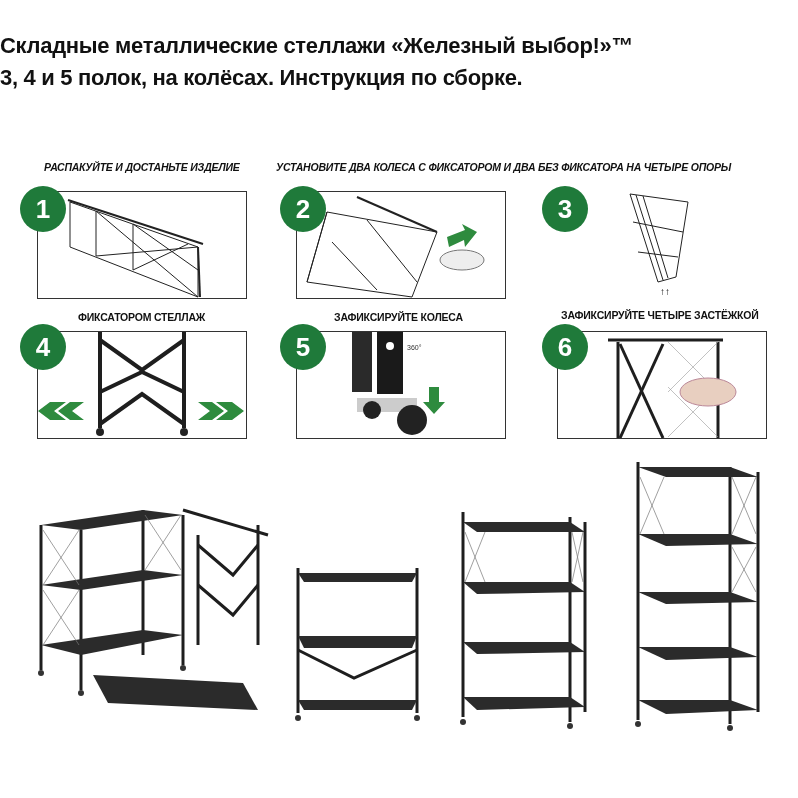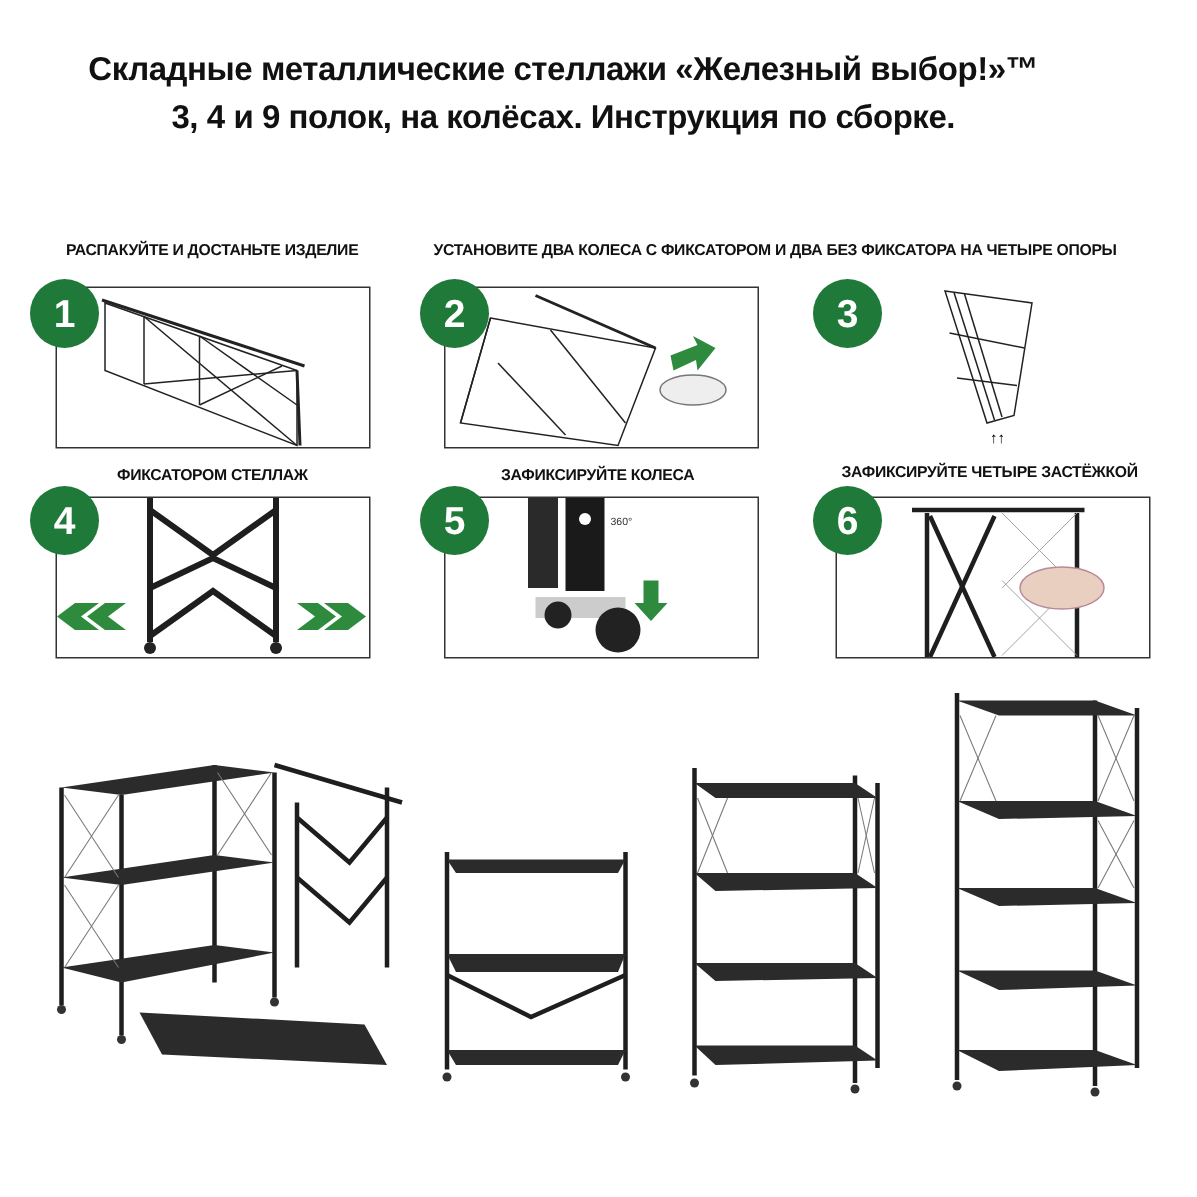--- a/index.html
+++ b/index.html
@@ -1,33 +1,33 @@
 <!DOCTYPE html>
 <html><head>
 <meta charset="utf-8">
 <style>
   html, body { margin:0; padding:0; background:#ffffff; }
   body { width:798px; height:798px; position:relative; overflow:hidden; font-family:"Liberation Sans", sans-serif; color:#111; }
-  .title { position:absolute; left:0; top:30px; width:751px; text-align:center; font-weight:bold; font-size:22px; line-height:32px; letter-spacing:-0.3px; }
+  .title { position:absolute; left:0; top:30px; width:751px; font-weight:bold; font-size:22px; line-height:32px; letter-spacing:-0.3px; }
   .step-label { position:absolute; font-weight:bold; font-size:10.5px; white-space:nowrap; letter-spacing:-0.2px; }
   .panel { position:absolute; border:1.5px solid #333; background:#fff; overflow:hidden; }
   .badge { position:absolute; width:46px; height:46px; border-radius:50%; background:#1f7a3a; color:#fff; font-weight:bold; font-size:26px; display:flex; align-items:center; justify-content:center; z-index:2; }
   .shelf { position:absolute; }
   svg { display:block; }
 </style>
 </head>
 <body>
 
 <div class="title">
   <div>Складные металлические стеллажи «Железный выбор!»™</div>
-  <div>3, 4 и 9 полок, на колёсах. Инструкция по сборке.</div>
-</div>
-
-<div class="step-label" style="left:44px; top:161px;">РАСПАКУЙТЕ И ДОСТАНЬТЕ ИЗДЕЛИЕ</div>
-<div class="step-label" style="left:289px; top:161px;">УСТАНОВИТЕ ДВА КОЛЕСА С ФИКСАТОРОМ И ДВА  БЕЗ ФИКСАТОРА НА ЧЕТЫРЕ ОПОРЫ</div>
+  <div>3, 4 и 5 полок, на колёсах. Инструкция по сборке.</div>
+</div>
+
+<div class="step-label" style="left:44px; top:161px;font-style:italic;">РАСПАКУЙТЕ И ДОСТАНЬТЕ ИЗДЕЛИЕ</div>
+<div class="step-label" style="left:276px; top:161px;font-style:italic;">УСТАНОВИТЕ ДВА КОЛЕСА С ФИКСАТОРОМ И ДВА  БЕЗ ФИКСАТОРА НА ЧЕТЫРЕ ОПОРЫ</div>
 
 <div class="badge" style="left:20px; top:186px;">1</div>
 <div class="panel" style="left:37px; top:191px; width:208px; height:106px;">
   <svg width="208" height="106">
     <g stroke="#222" fill="none" stroke-width="1">
       <polygon points="32,10 160,55 160,105 32,55"></polygon>
       <line x1="58" y1="19" x2="58" y2="64"></line>
       <line x1="95" y1="32" x2="95" y2="78"></line>
       <line x1="58" y1="19" x2="160" y2="105"></line>
       <line x1="58" y1="64" x2="160" y2="55"></line>

